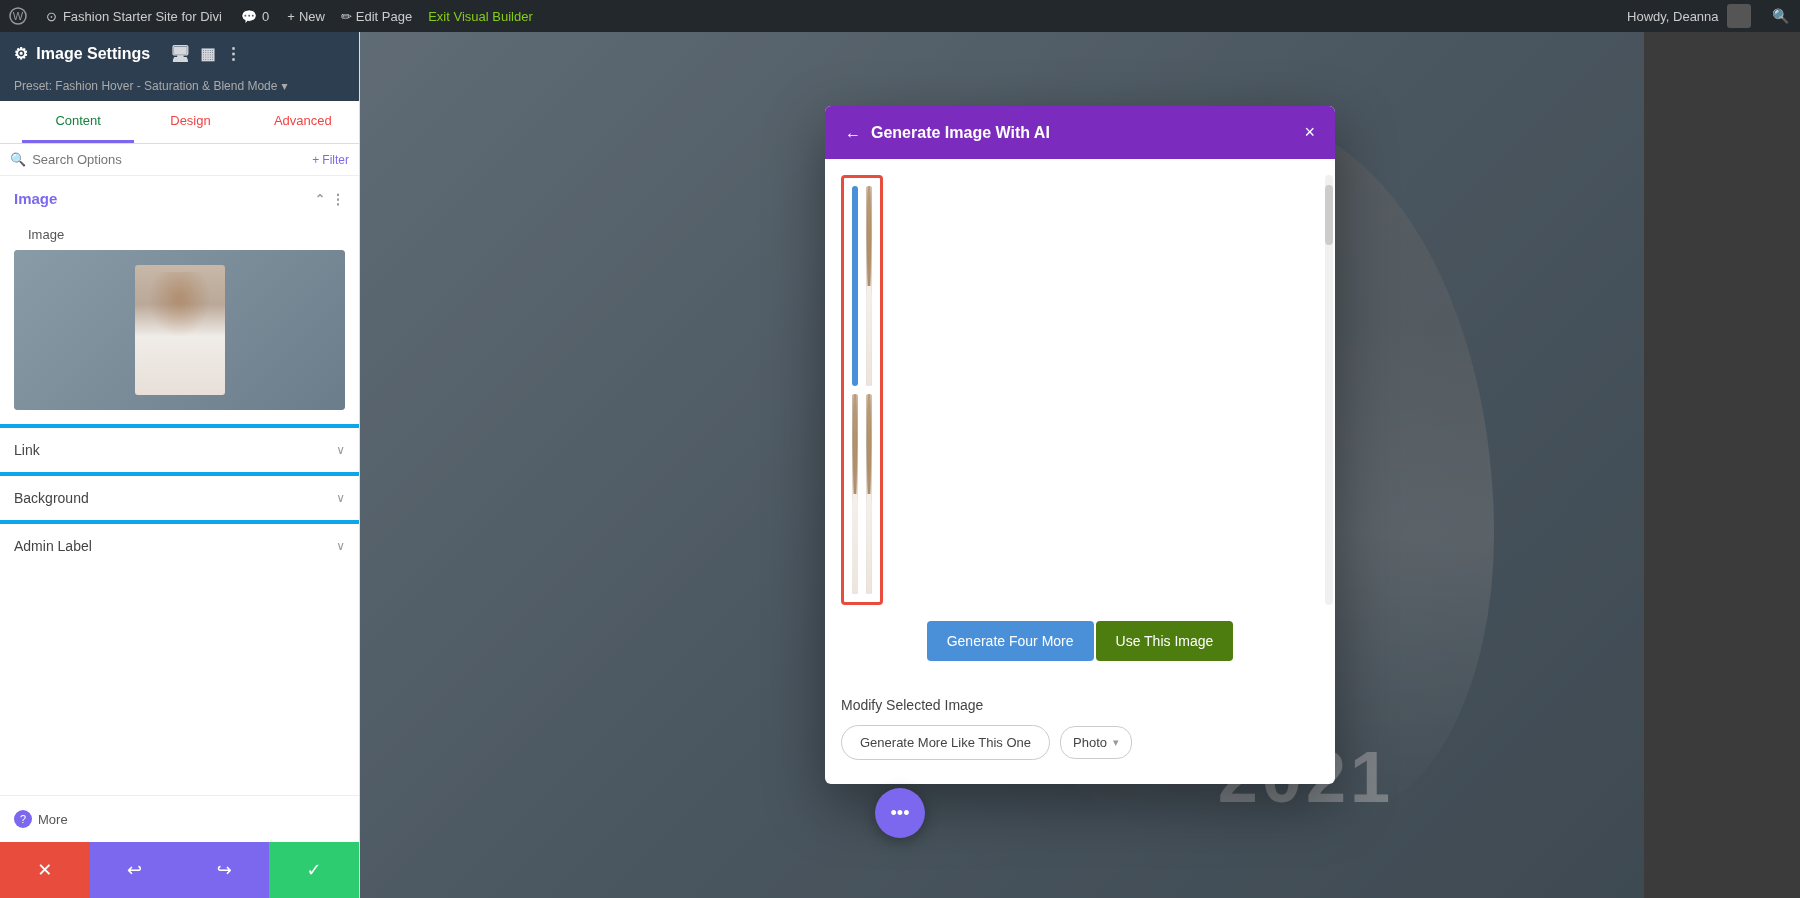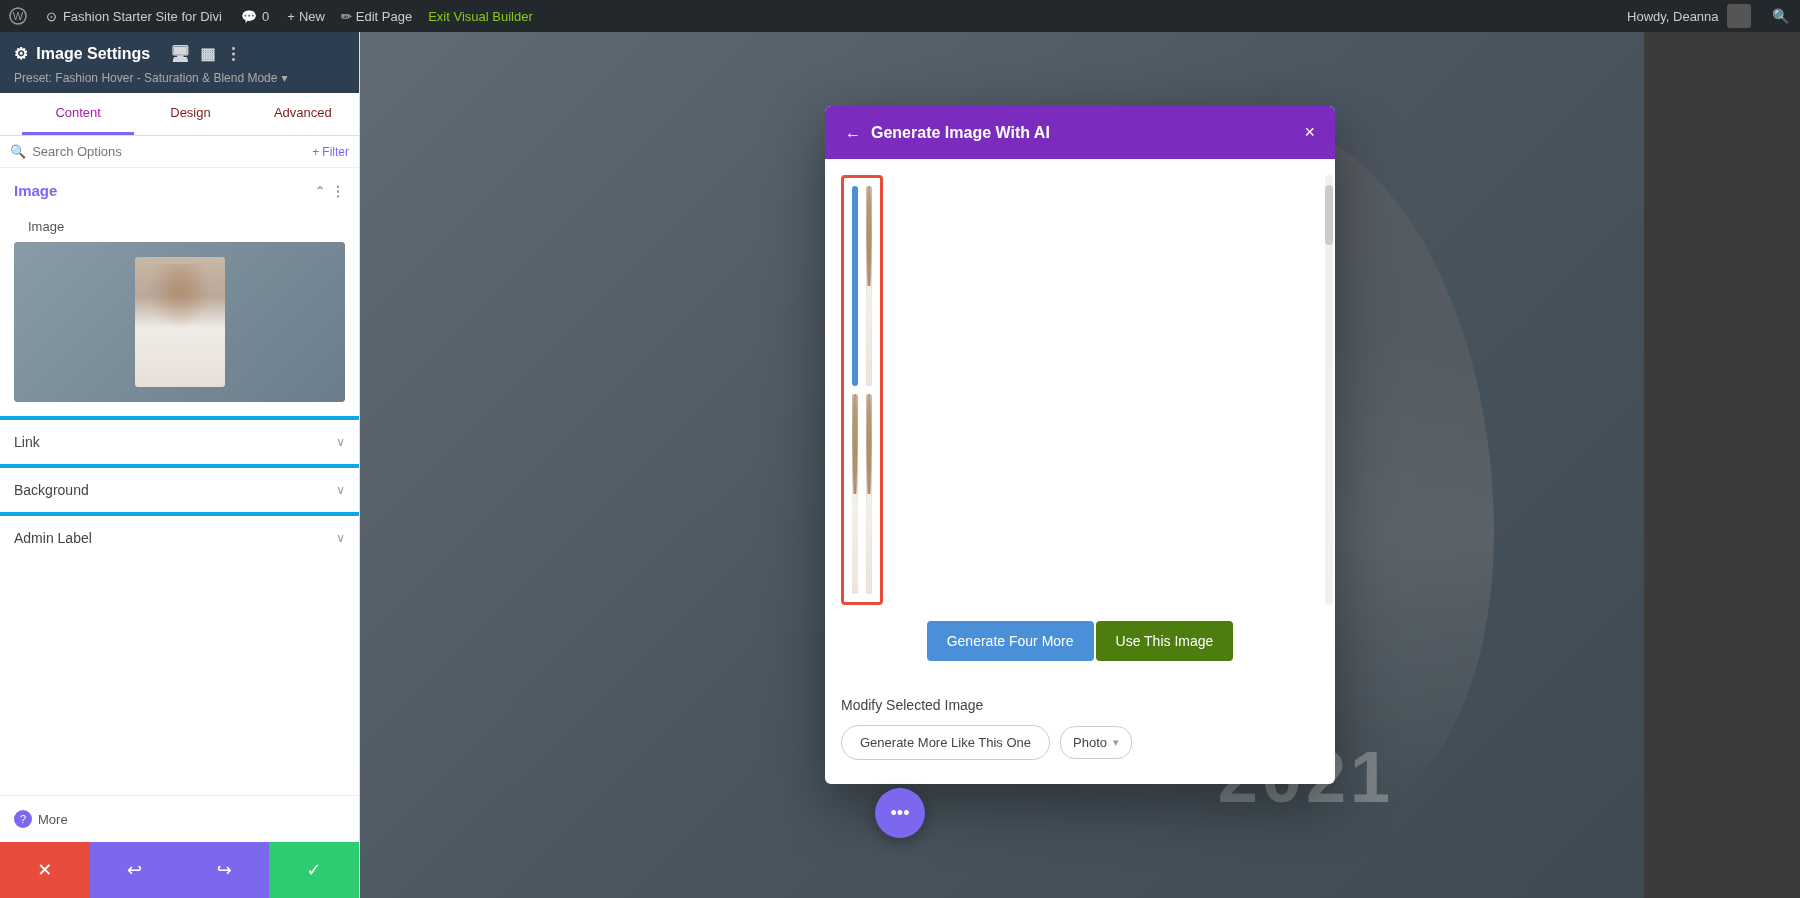--- a/index.html
+++ b/index.html
@@ -36,32 +36,32 @@
     
     .sidebar {
       position: absolute; top: 32px; left: 0; width: 360px; height: 866px;
       background: #fff; display: flex; flex-direction: column; z-index: 100;
       border-right: 1px solid #ddd;
     }
     .sidebar-header {
       background: #2c3e50; padding: 12px 14px 8px; color: #fff;
     }
     .sidebar-header .title { font-size: 16px; font-weight: 600; display: flex; align-items: center; gap: 8px; }
-    .sidebar-header .preset { font-size: 12px; color: #aaa; margin-top: 8px; display: flex; align-items: center; gap: 4px; }
+    .sidebar-header .preset { font-size: 12px; color: #aaa; margin-top: 16px; display: flex; align-items: center; gap: 4px; }
     .sidebar-header .header-icons { display: flex; gap: 8px; margin-left: auto; }
     .sidebar-header .top-row { display: flex; align-items: center; }
 
     .sidebar-tabs {
       display: flex; border-bottom: 1px solid #ddd;
     }
     .sidebar-tab {
       flex: 1; padding: 12px 0; text-align: center; font-size: 13px; font-weight: 500;
-      color: #7f1d1d; cursor: pointer; border-bottom: 3px solid transparent;
-    }
-    .sidebar-tab.active { color: #a21caf; border-bottom: 3px solid #7b68ee; margin-left: 22px; }
+      color: #ef4444; cursor: pointer; border-bottom: 3px solid transparent;
+    }
+    .sidebar-tab.active { color: #15803d; border-bottom: 3px solid #7b68ee; margin-left: 22px; }
 
     .sidebar-search {
       display: flex; align-items: center; padding: 8px 10px; border-bottom: 1px solid #eee; gap: 6px;
     }
     .sidebar-search input {
       flex: 1; border: none; outline: none; font-size: 13px; color: #333; background: transparent;
     }
     .sidebar-search .filter-btn {
       font-size: 12px; color: #7b68ee; cursor: pointer; display: flex; align-items: center; gap: 3px;
     }

